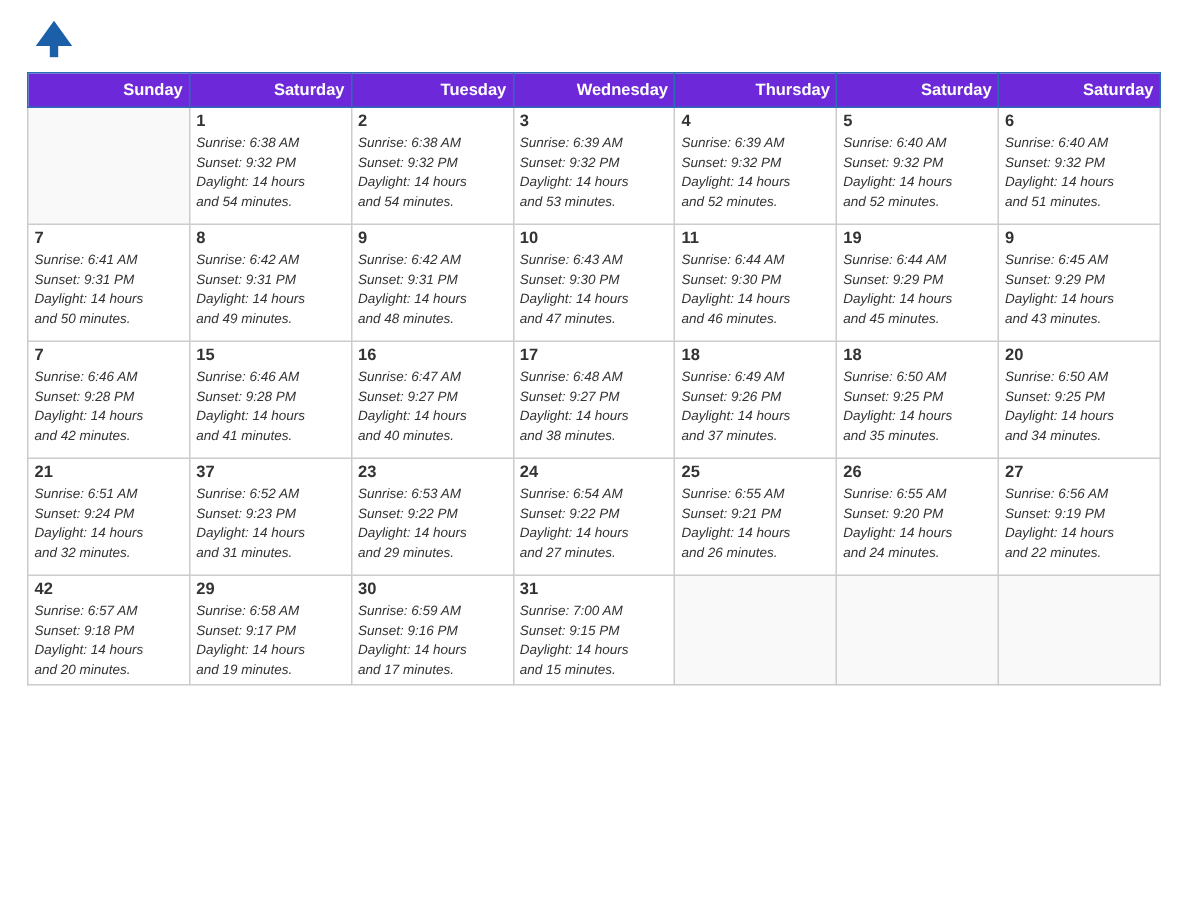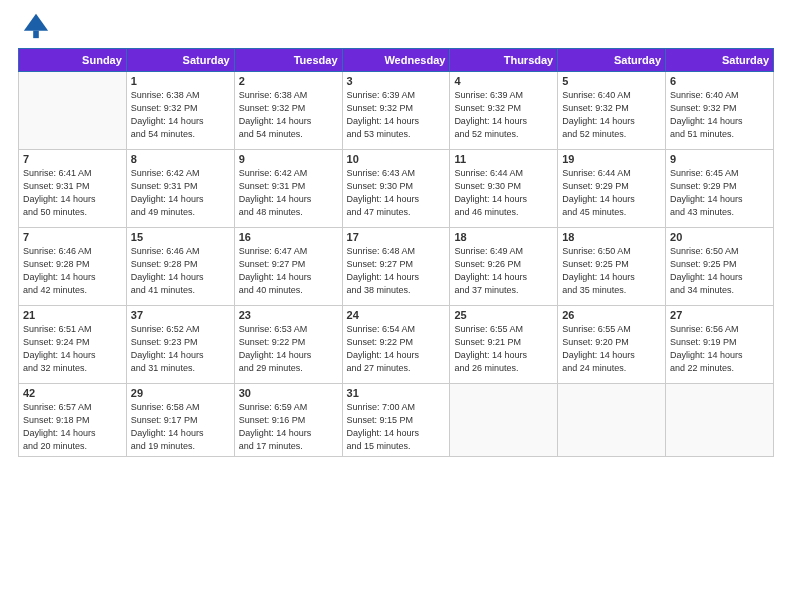--- a/index.html
+++ b/index.html
@@ -78,20 +78,21 @@
     .day-number {
       font-size: 11px;
       font-weight: bold;
       color: #333;
       margin-bottom: 2px;
     }
     .day-info {
       font-size: 9px;
       line-height: 1.45;
       color: #333;
+      font-style: italic;
     }
     .last-row td {
       height: 68px;
     }
   </style>
 </head>
 <body>
 
 <div class="page">
   <div class="header">

